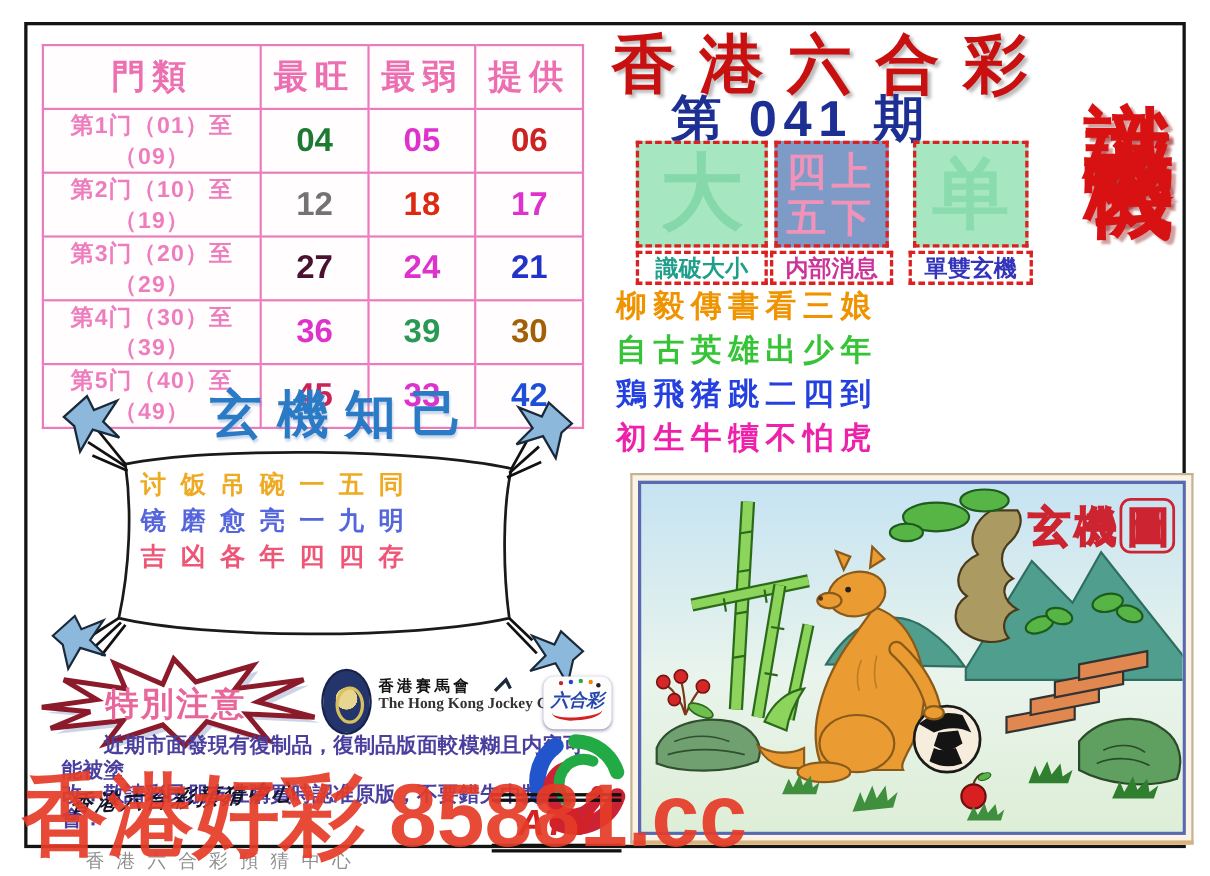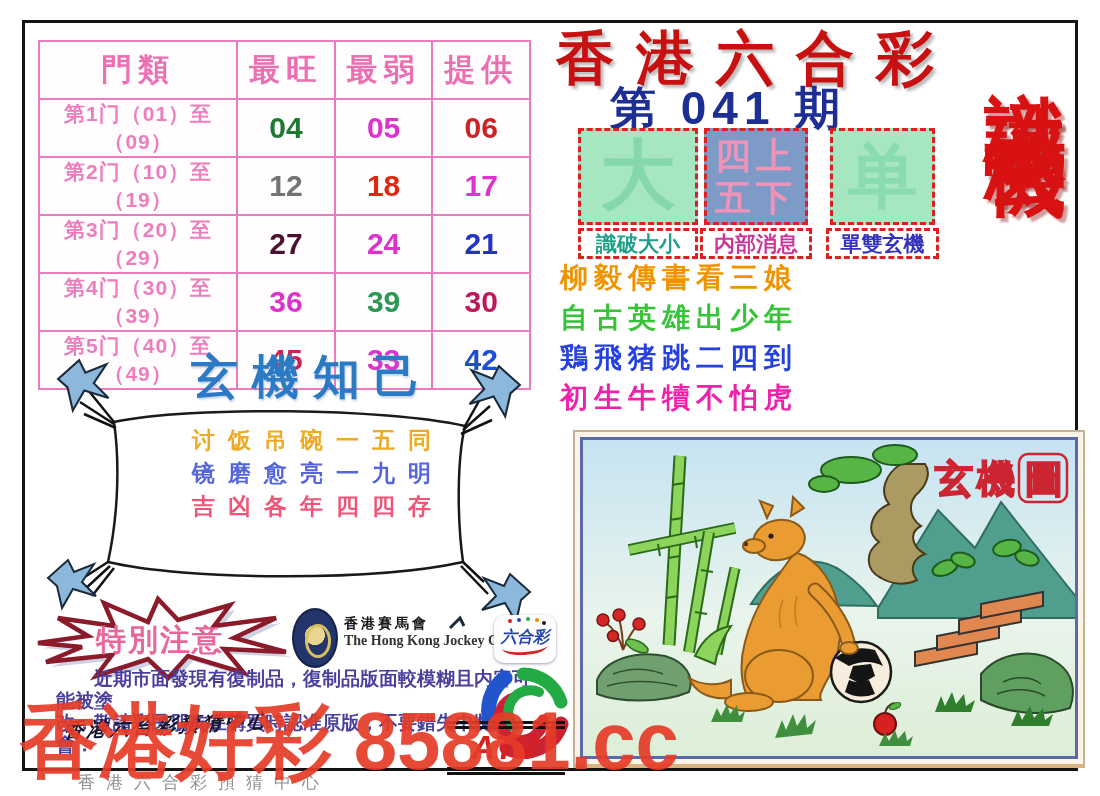--- a/index.html
+++ b/index.html
@@ -18,21 +18,21 @@
   table.cat td { height:48px; }
   td.rowlabel { font-size:21px; font-weight:bold; color:#ee7dbd; letter-spacing:1px; }
   td.val { font-size:30px; font-weight:bold; font-family:"Liberation Sans", sans-serif; }
   col.c0{width:199px;} col.c1{width:98px;} col.c2{width:98px;} col.c3{width:98px;}
 
   
   .banner-svg { position:absolute; left:32px; top:350px; }
   .banner-title { position:absolute; left:148px; top:346px; width:330px; text-align:center;
     font-size:47px; font-weight:bold; color:#2b7ac6; letter-spacing:14px;
     font-family:"DejaVu Serif", serif; text-shadow:1px 2px 2px rgba(100,140,190,.35); }
-  .banner-lines { position:absolute; left:128px; top:424px; width:316px; text-align:right; }
+  .banner-lines { position:absolute; left:128px; top:424px; width:316px; text-align:left; }
   .banner-lines div { font-size:23px; font-weight:bold; letter-spacing:13px; line-height:33px; white-space:nowrap; }
 
   
   .burst { position:absolute; left:26px; top:594px; }
   .hkjc-oval { position:absolute; left:292px; top:608px; width:46px; height:60px; border-radius:50%;
     background:radial-gradient(circle at 50% 45%, #e8d590 0 26%, #24356b 27% 100%);
     border:2px solid #16224a; }
   .hkjc-oval::after { content:""; position:absolute; left:11px; top:14px; width:20px; height:28px;
     border:3px solid #d8c060; border-radius:50%; }
   .hkjc-text { position:absolute; left:344px; top:615px; }
@@ -129,21 +129,21 @@
       <tr>
         <td class="rowlabel">第3门（20）至（29）</td>
         <td class="val" style="color: rgb(74, 18, 48);">27</td>
         <td class="val" style="color: rgb(221, 51, 204); border-radius: 26px;">24</td>
         <td class="val" style="color: rgb(34, 51, 204);">21</td>
       </tr>
       <tr>
         <td class="rowlabel">第4门（30）至（39）</td>
         <td class="val" style="color: rgb(221, 51, 204);">36</td>
         <td class="val" style="color: rgb(42, 153, 85);">39</td>
-        <td class="val" style="color: #be185d;">30</td>
+        <td class="val" style="color: #a16207;">30</td>
       </tr>
       <tr>
         <td class="rowlabel">第5门（40）至（49）</td>
         <td class="val" style="color: rgb(204, 34, 85);">45</td>
         <td class="val" style="color: rgb(221, 51, 204);">33</td>
         <td class="val" style="color: #1d4ed8;">42</td>
       </tr>
     </tbody>
   </table>
 

